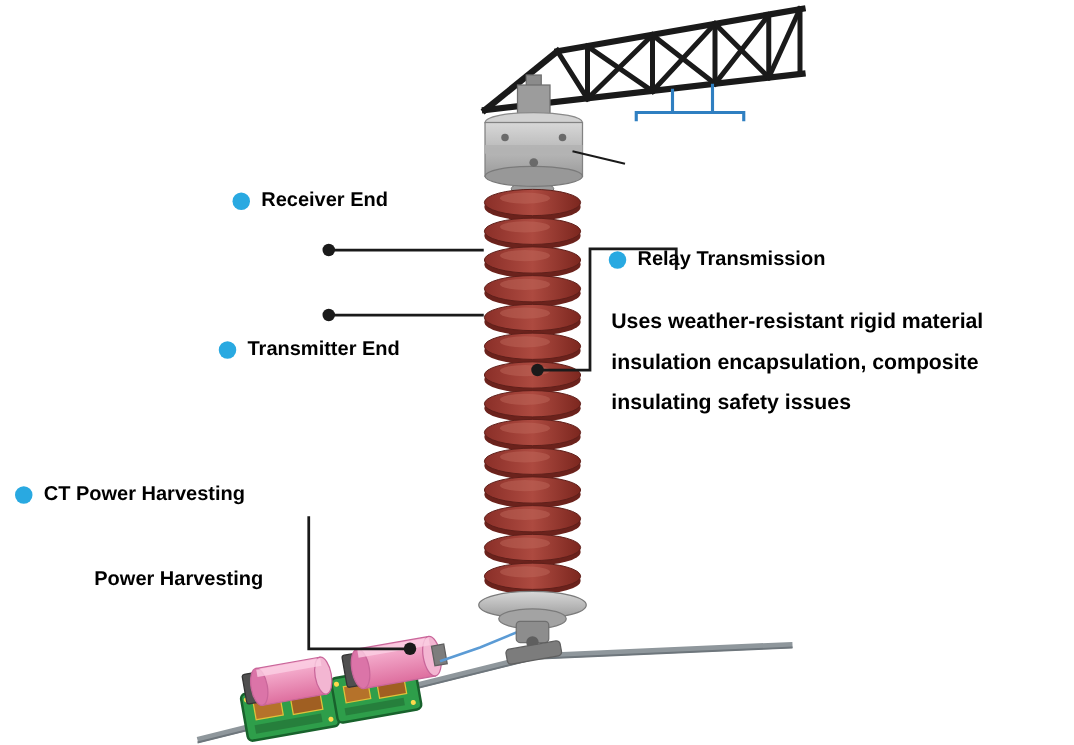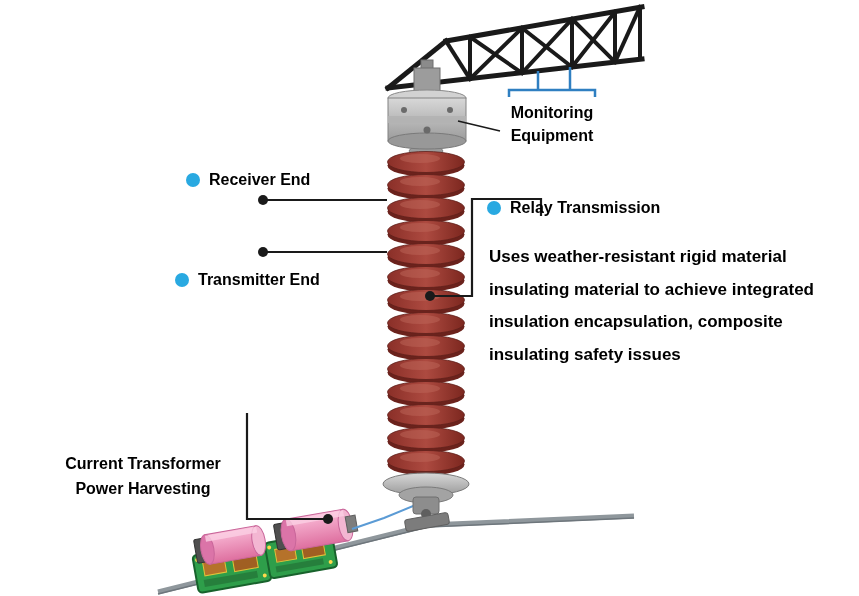--- a/index.html
+++ b/index.html
@@ -7,21 +7,21 @@
     position:relative;width:859px;height:596px;background:#ffffff;
     font-family:"Liberation Sans",sans-serif;color:#000;overflow:hidden;
   }
   svg.diagram{position:absolute;left:0;top:0;width:859px;height:596px;}
   .callout{position:absolute;display:flex;align-items:flex-start;gap:9px;font-weight:700;}
   .callout .txt{font-size:16px;line-height:20px;white-space:nowrap;}
   .dot{
     width:14px;height:14px;border-radius:50%;
     background:var(--bullet_blue,#29a9e1);flex:0 0 auto;margin-top:3px;
   }
-  #receiver-callout{left:186px;top:170px;}
+  #receiver-callout{left:186px;top:151px;}
   #transmitter-callout{left:175px;top:270px;}
   #ct-callout{left:12px;top:386px;}
   #relay-callout{left:487px;top:198px;}
   #relay-desc{
     position:absolute;left:489px;top:241px;font-size:17px;font-weight:700;
     line-height:32.5px;white-space:nowrap;
   }
   #ctp-label{
     position:absolute;left:45px;top:451px;width:196px;text-align:center;
     font-size:16px;font-weight:700;line-height:25px;
@@ -188,36 +188,34 @@
   <div class="callout" id="receiver-callout">
     <span class="dot"></span>
     <span class="txt">Receiver End</span>
   </div>
 
   <div class="callout" id="transmitter-callout">
     <span class="dot"></span>
     <span class="txt">Transmitter End</span>
   </div>
 
+  <div class="callout" id="ct-callout">
+    <span class="dot"></span>
+    <span class="txt">CT Power Harvesting</span>
+  </div>
 
   <div id="ctp-label">
-    <div>Current Transformer</div>
     <div>Power Harvesting</div>
   </div>
 
   <div class="callout" id="relay-callout">
     <span class="dot"></span>
     <span class="txt">Relay Transmission</span>
   </div>
 
   <div id="relay-desc">
     <div>Uses weather-resistant rigid material</div>
-    <div>insulating material to achieve integrated</div>
     <div>insulation encapsulation, composite</div>
     <div>insulating safety issues</div>
   </div>
 
-  <div id="monitoring-label">
-    <div>Monitoring</div>
-    <div>Equipment</div>
-  </div>
 
 </div>
 
 </body></html>

